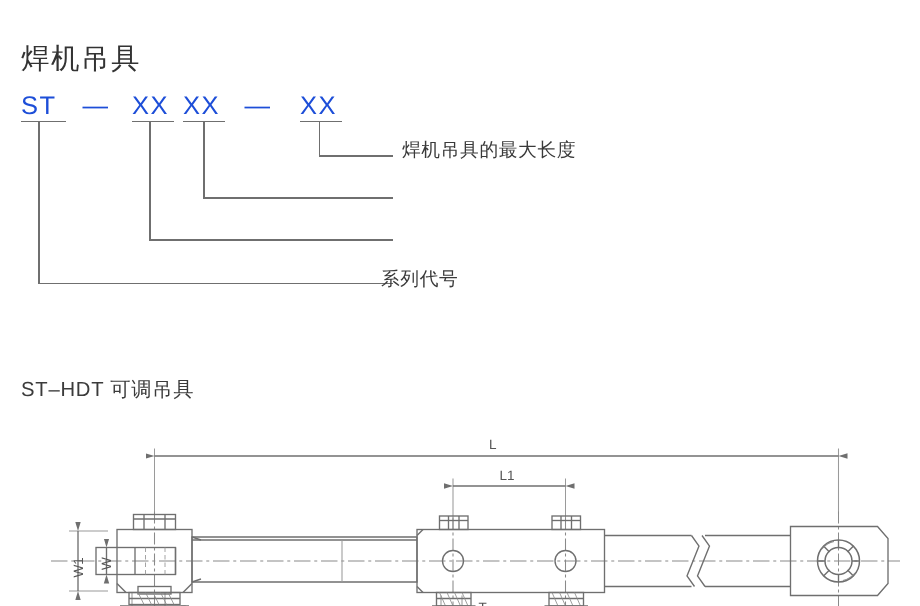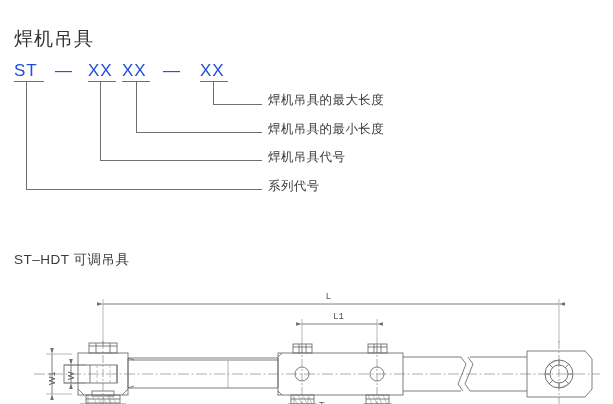--- a/index.html
+++ b/index.html
@@ -98,23 +98,21 @@
 
       <polyline points="100,58 100,137 262,137"></polyline>
 
       <polyline points="136,58 136,109 262,109"></polyline>
 
       <polyline points="213,58 213,81 262,81"></polyline>
     </g>
   </svg>
 
   <div class="abs callout-label" style="left:268px; top:69px;text-align:center;">焊机吊具的最大长度</div>
-  <div class="abs callout-label" style="left:268px; top:98px;">焊机吊具的最小长度</div>
-  <div class="abs callout-label" style="left:268px; top:126px;">焊机吊具代号</div>
-  <div class="abs callout-label" style="left:268px; top:155px;text-align:right;">系列代号</div>
+  <div class="abs callout-label" style="left:254px; top:155px;text-align:right;">系列代号</div>
 
   <div class="abs" id="title-section">ST–HDT 可调吊具</div>
 
   <svg id="drawing-svg" width="613" height="404">
     <defs>
       <marker id="arrL" markerWidth="7" markerHeight="6" refX="6" refY="3" orient="auto" markerUnits="userSpaceOnUse">
         <path d="M6,3 L0,1.2 L0,4.8 Z" fill="#6f6f6f"></path>
       </marker>
       <marker id="arrR" markerWidth="7" markerHeight="6" refX="1" refY="3" orient="auto" markerUnits="userSpaceOnUse">
         <path d="M1,3 L7,1.2 L7,4.8 Z" fill="#6f6f6f"></path>
@@ -266,19 +264,19 @@
       </g>
 
       <g stroke="#8a8a8a" stroke-width="0.7">
         <path d="M548,343 A14,14 0 0 1 556,338"></path>
         <path d="M570,359 A14,14 0 0 1 562,364"></path>
       </g>
     </g>
   </svg>
 
   <div class="abs dim-letter" style="left:326px; top:268px;">L</div>
-  <div class="abs dim-letter" style="left:333px; top:289px;font-family:Liberation Mono, monospace;">L1</div>
+  <div class="abs dim-letter" style="left:333px; top:289px;">L1</div>
   <div class="abs dim-letter vertical" style="left:47px; top:362px;">W1</div>
   <div class="abs dim-letter vertical" style="left:66px; top:357px;">W</div>
   <div class="abs dim-letter" style="left:120px; top:379px;">P</div>
   <div class="abs dim-letter" style="left:319px; top:377px;">T</div>
 
 </div>
 
 </body></html>

